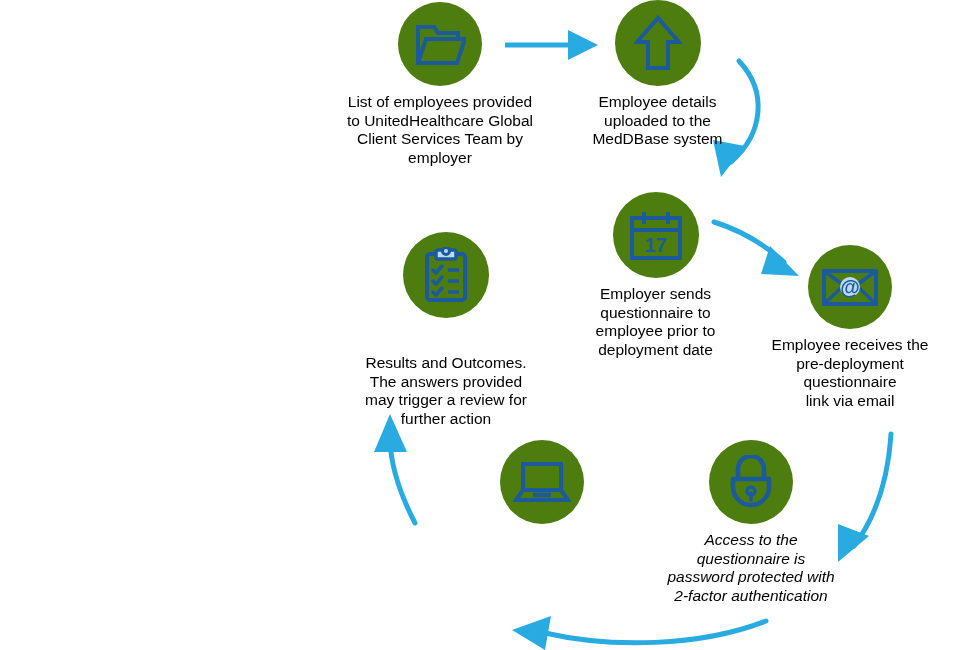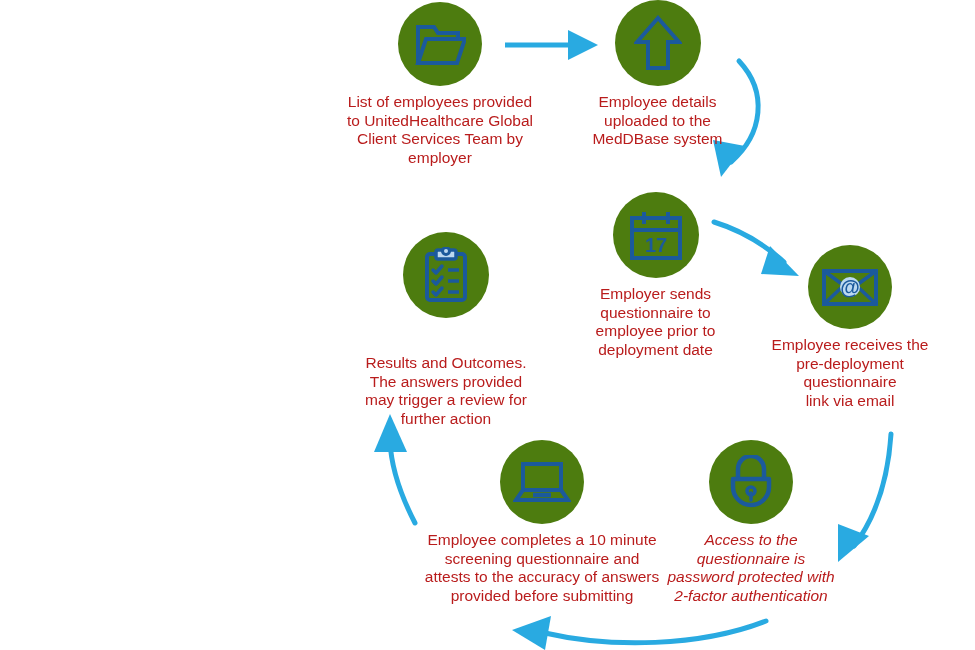--- a/index.html
+++ b/index.html
@@ -26,21 +26,21 @@
   .circle {
     border-radius: 50%;
     background: #4d7c0f;
     display: flex;
     align-items: center;
     justify-content: center;
     flex: none;
   }
   .caption {
     text-align: center;
-    color: #b91c1c;
+    color: #000000;
     font-size: 15.5px;
     line-height: 18.5px;
     white-space: pre-line;
     margin-top: 7px;
   }
   .arrow-layer {
     position: absolute;
     left: 0;
     top: 0;
     width: 975px;
@@ -157,24 +157,20 @@
   </div>
 
   <div class="node" style="left:421px; top:440px; width:242px;">
     <div class="circle" style="width:84px; height:84px;">
       <svg width="58" height="44" viewBox="0 0 58 44">
         <rect x="10" y="4" width="38" height="26" stroke="#1b5a9c" stroke-width="4" fill="none"></rect>
         <path d="M10 30 L3 40 L55 40 L48 30" stroke="#1b5a9c" stroke-width="4" fill="none" stroke-linejoin="miter"></path>
         <path d="M20 35 L38 35" stroke="#1b5a9c" stroke-width="4.5" stroke-linecap="butt"></path>
       </svg>
     </div>
-    <div class="caption">Employee completes a 10 minute
-screening questionnaire and
-attests to  the accuracy of answers
-provided before submitting</div>
   </div>
 
   <div class="node" style="left:352px; top:232px; width:188px;gap:29px;">
     <div class="circle" style="width:86px; height:86px;">
       <svg width="46" height="56" viewBox="0 0 46 56">
         <rect x="4" y="7" width="38" height="46" rx="3" stroke="#1b5a9c" stroke-width="4" fill="none"></rect>
         <rect x="13" y="3" width="20" height="9" rx="2" stroke="#1b5a9c" stroke-width="3.5" fill="#bcd9f0"></rect>
         <circle cx="23" cy="4" r="3.5" stroke="#1b5a9c" stroke-width="3" fill="#bcd9f0"></circle>
         <path d="M10 23 L13 26 L19 19" stroke="#1b5a9c" stroke-width="3.5" fill="none" stroke-linecap="round" stroke-linejoin="round"></path>
         <path d="M10 34 L13 37 L19 30" stroke="#1b5a9c" stroke-width="3.5" fill="none" stroke-linecap="round" stroke-linejoin="round"></path>

